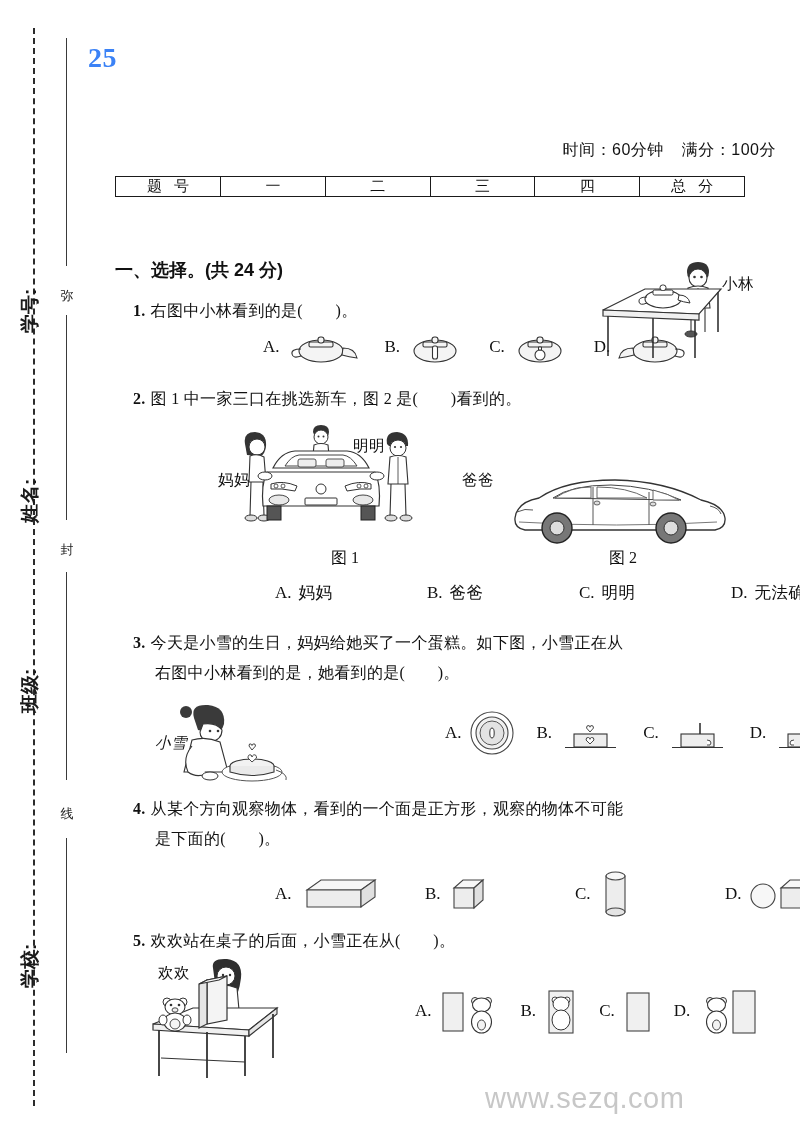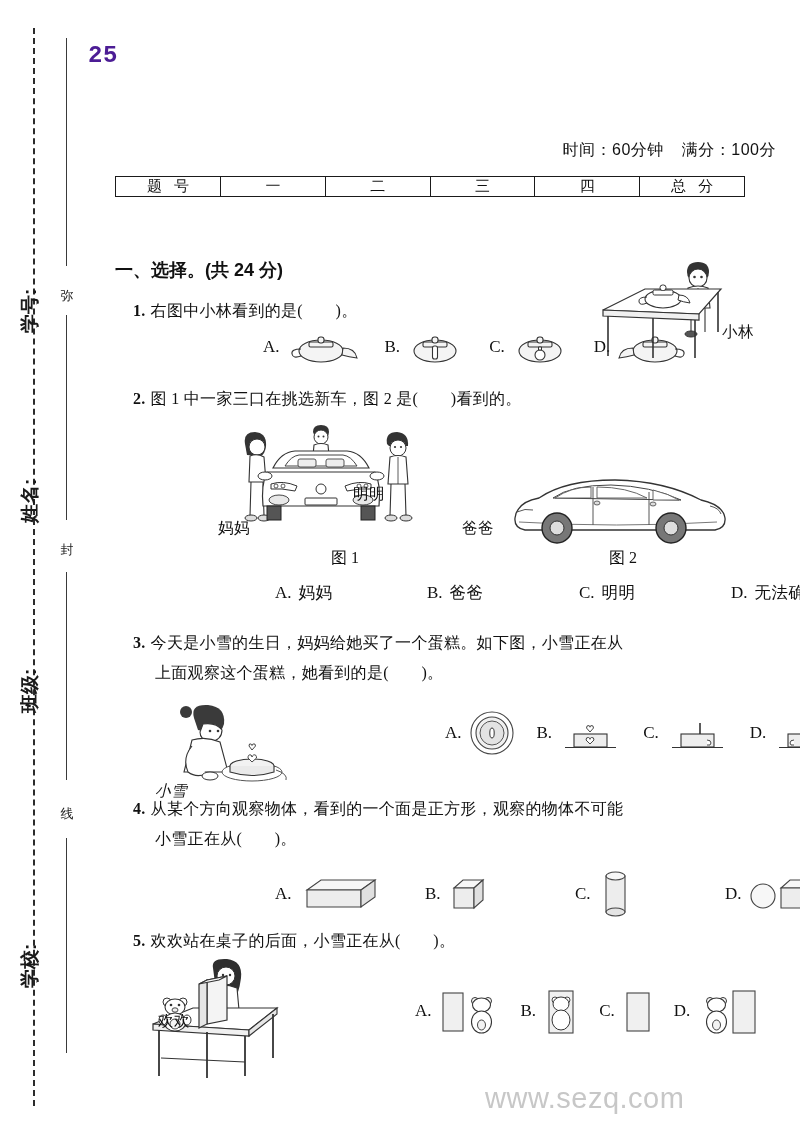--- a/index.html
+++ b/index.html
@@ -12,25 +12,25 @@
     color: #1a1a1a;
     position: relative;
     overflow: hidden;
   }
 
   
   .page-number {
     position: absolute;
     left: 88px;
     top: 42px;
-    font-family: Liberation Mono, monospace;
-    font-size: 24px;
+    font-family: Liberation Serif, serif;
+    font-size: 28px;
     font-weight: 600;
     letter-spacing: 0.5px;
-    color: #4c1d95;
+    color: #3b82f6;
   }
 
   
   .sidebar {
     position: absolute;
     left: 0; top: 0;
     width: 95px;
     height: 1131px;
   }
   .dashed-rule {
@@ -220,21 +220,20 @@
   }
   .cap-fig1 { left: 310px; top: 548px; }
   .cap-fig2 { left: 588px; top: 548px; }
 
   .name-tag {
     position: absolute;
     font-size: 15.5px;
     color: #111;
     white-space: nowrap;
     letter-spacing: 0.5px;
-    margin-top: 48px;
   }
   .tag-xiaolin { left: 722px; top: 274px; }
   .tag-mama    { left: 218px; top: 470px; }
   .tag-mingming{ left: 353px; top: 436px; }
   .tag-baba    { left: 462px; top: 470px; }
   .tag-xiaoxue { left: 155px; top: 733px; font-style: italic; }
   .tag-huanhuan{ left: 158px; top: 963px; font-weight: 400; }
 
   
   .watermark {
@@ -365,21 +364,21 @@
       <span class="opt-text">明明</span>
     </div>
     <div class="opt">
       <span class="opt-letter">D.</span>
       <span class="opt-text">无法确定</span>
     </div>
   </div>
 
   <div class="q q3">
     <span class="num">3.</span><span class="q-text">今天是小雪的生日，妈妈给她买了一个蛋糕。如下图，小雪正在从</span>
-    <span class="q-line2">上面观察这个蛋糕，她看到的是(　　)。</span>
+    <span class="q-line2">右图中小林看到的是，她看到的是(　　)。</span>
   </div>
 
   <div class="opt-row q3-opts">
     <div class="opt">
       <span class="opt-letter">A.</span>
       <span>
         <svg width="46" height="46" viewBox="0 0 46 46">
           <circle cx="23" cy="23" r="21" fill="#fff" stroke="#444" stroke-width="1.1"></circle>
           <circle cx="23" cy="23" r="16" fill="#f0f0f0" stroke="#444" stroke-width="1.1"></circle>
           <circle cx="23" cy="23" r="12" fill="#e3e3e3" stroke="#555" stroke-width="1"></circle>
@@ -417,21 +416,21 @@
           <line x1="6" y1="35.5" x2="57" y2="35.5" stroke="#333" stroke-width="1.2"></line>
           <line x1="34" y1="22" x2="34" y2="11" stroke="#333" stroke-width="1.6"></line>
           <path d="M21 28 Q17 28 17 31 Q17 34 21 33" fill="#fff" stroke="#333" stroke-width="0.9"></path>
         </svg>
       </span>
     </div>
   </div>
 
   <div class="q q4">
     <span class="num">4.</span><span class="q-text">从某个方向观察物体，看到的一个面是正方形，观察的物体不可能</span>
-    <span class="q-line2">小雪正在从(　　)。</span>
+    <span class="q-line2">是下面的(　　)。</span>
   </div>
 
   <div class="opt-row q4-opts">
     <div class="opt">
       <span class="opt-letter">A.</span>
       <span>
         <svg width="80" height="40" viewBox="0 0 80 40">
           <polygon points="8,16 22,6 76,6 62,16" fill="#f7f7f7" stroke="#444" stroke-width="1.1"></polygon>
           <polygon points="8,16 62,16 62,33 8,33" fill="#ededed" stroke="#444" stroke-width="1.1"></polygon>
           <polygon points="62,16 76,6 76,23 62,33" fill="#e0e0e0" stroke="#444" stroke-width="1.1"></polygon>

